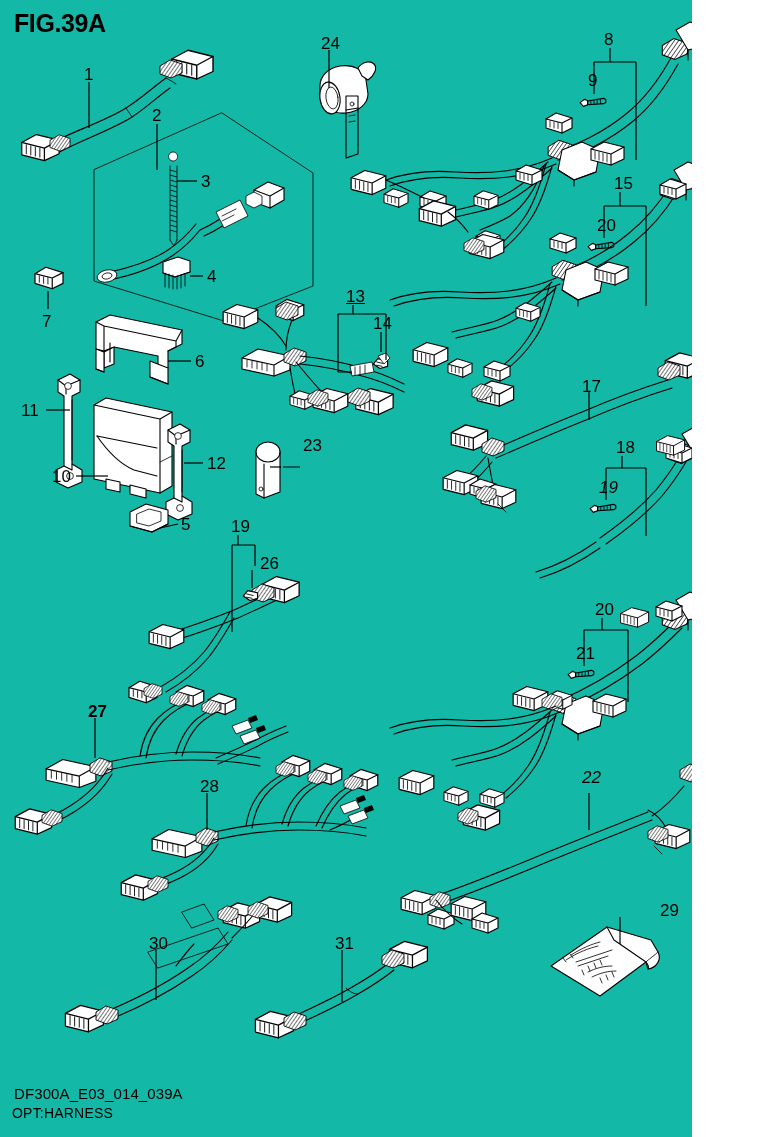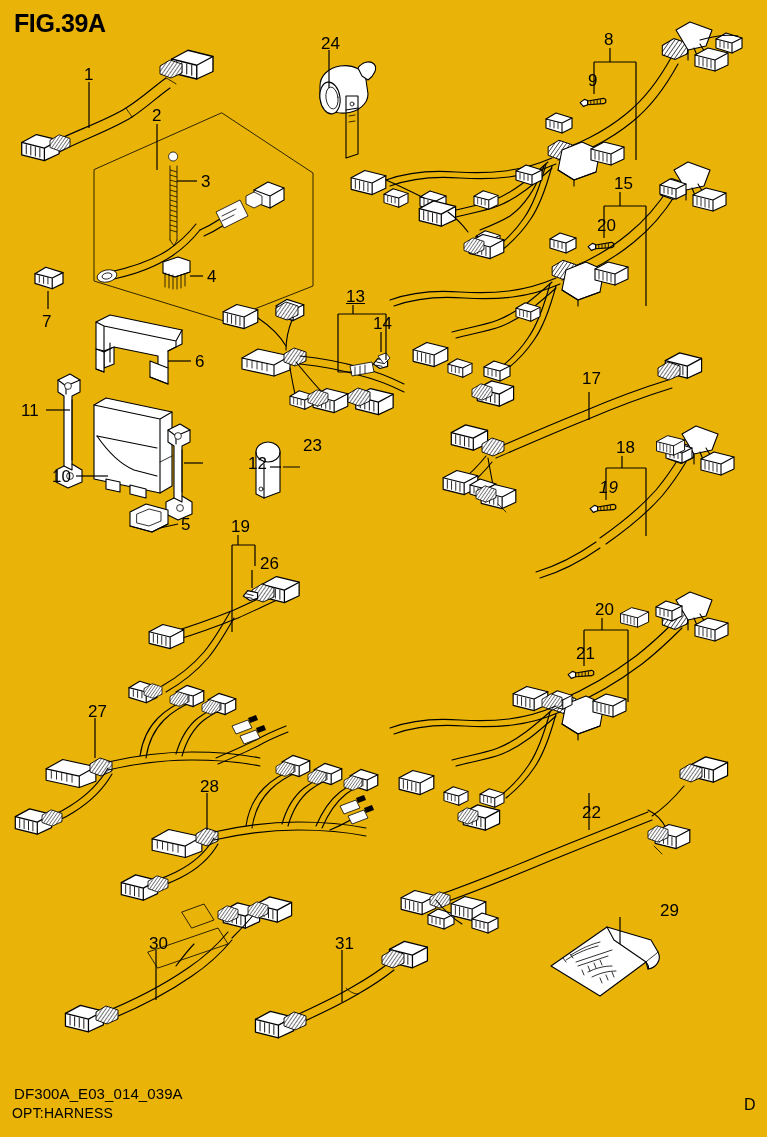--- a/index.html
+++ b/index.html
@@ -4,23 +4,23 @@
 <title>FIG.39A OPT:HARNESS</title>
 <style>
   html,body{margin:0;padding:0;background:#ffffff;}
   body{
     font-family:"Liberation Sans", sans-serif;
     color:#000;
     -webkit-font-smoothing:none;
   }
   #page{
     position:relative;
-    width:767px;
+    width:692px;
     height:1137px;
-    background:#eab308;
+    background:#14b8a6;
     overflow:hidden;
   }
   #fig-title{
     position:absolute;
     left:14px; top:9px;
     font-size:25px;
     font-weight:bold;
     letter-spacing:-0.4px;
     white-space:nowrap;
   }
@@ -601,36 +601,36 @@
   <div class="callout" style="left:152px; top:107px;">2</div>
   <div class="callout" style="left:201px; top:173px;">3</div>
   <div class="callout" style="left:207px; top:268px;">4</div>
   <div class="callout" style="left:181px; top:516px;">5</div>
   <div class="callout" style="left:195px; top:353px;">6</div>
   <div class="callout" style="left:42px;  top:313px;">7</div>
   <div class="callout" style="left:604px; top:31px;">8</div>
   <div class="callout" style="left:588px; top:72px;">9</div>
   <div class="callout" style="left:52px;  top:468px;">10</div>
   <div class="callout" style="left:21px;  top:402px;">11</div>
-  <div class="callout" style="left:207px; top:455px;margin-left:41px;">12</div>
+  <div class="callout" style="left:207px; top:455px;">12</div>
   <div class="callout" style="left:346px; top:288px;text-decoration:underline;">13</div>
   <div class="callout" style="left:373px; top:315px;">14</div>
   <div class="callout" style="left:614px; top:175px;">15</div>
   <div class="callout" style="left:597px; top:217px;">20</div>
-  <div class="callout" style="left:582px; top:370px;text-align:center;">17</div>
+  <div class="callout" style="left:582px; top:378px;text-align:center;">17</div>
   <div class="callout" style="left:616px; top:439px;">18</div>
   <div class="callout" style="left:599px; top:479px;font-style:italic;">19</div>
   <div class="callout" style="left:595px; top:601px;">20</div>
   <div class="callout" style="left:576px; top:645px;">21</div>
-  <div class="callout" style="left:582px; top:804px;">22</div>
+  <div class="callout" style="left:582px; top:769px;font-style:italic;">22</div>
   <div class="callout" style="left:303px; top:437px;text-align:right;">23</div>
   <div class="callout" style="left:321px; top:35px;">24</div>
   <div class="callout" style="left:231px; top:518px;">19</div>
   <div class="callout" style="left:260px; top:555px;">26</div>
-  <div class="callout" style="left:88px;  top:703px;">27</div>
+  <div class="callout" style="left:88px;  top:703px;font-weight:bold;">27</div>
   <div class="callout" style="left:200px; top:778px;">28</div>
   <div class="callout" style="left:613px; top:902px;margin-left:47px;">29</div>
   <div class="callout" style="left:149px; top:935px;">30</div>
   <div class="callout" style="left:335px; top:935px;">31</div>
 
   <div id="footer-code">DF300A_E03_014_039A</div>
   <div id="footer-sub">OPT:HARNESS</div>
   <div id="sheet-letter">D</div>
 
 </div>

